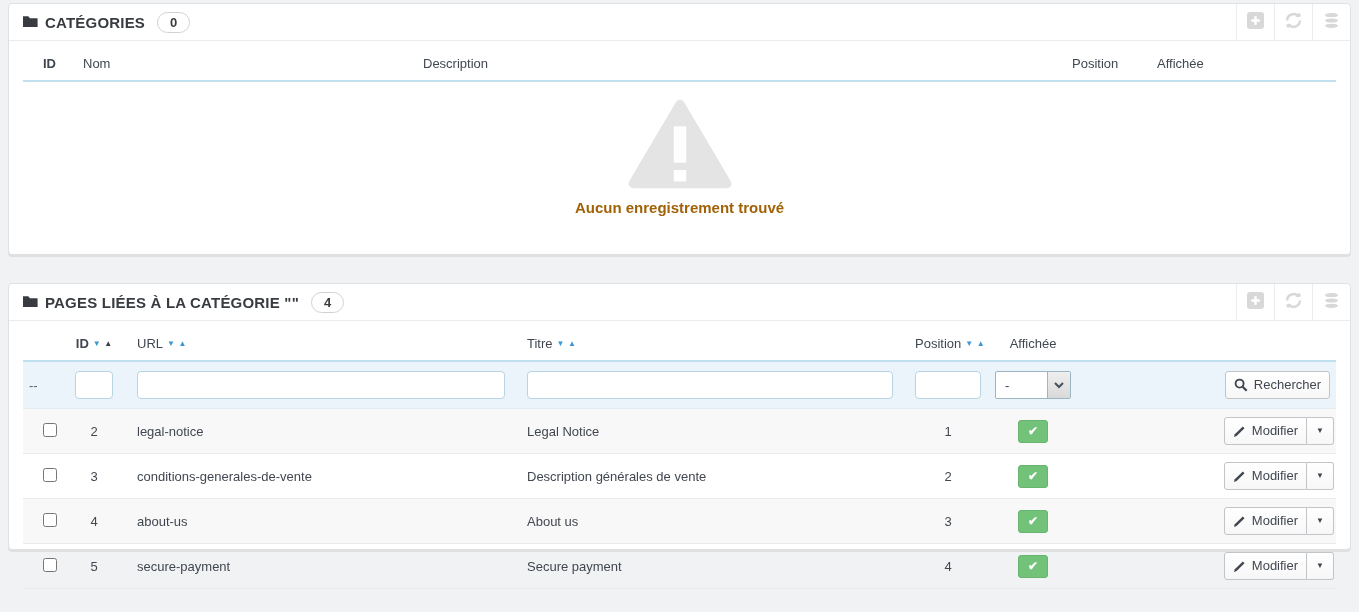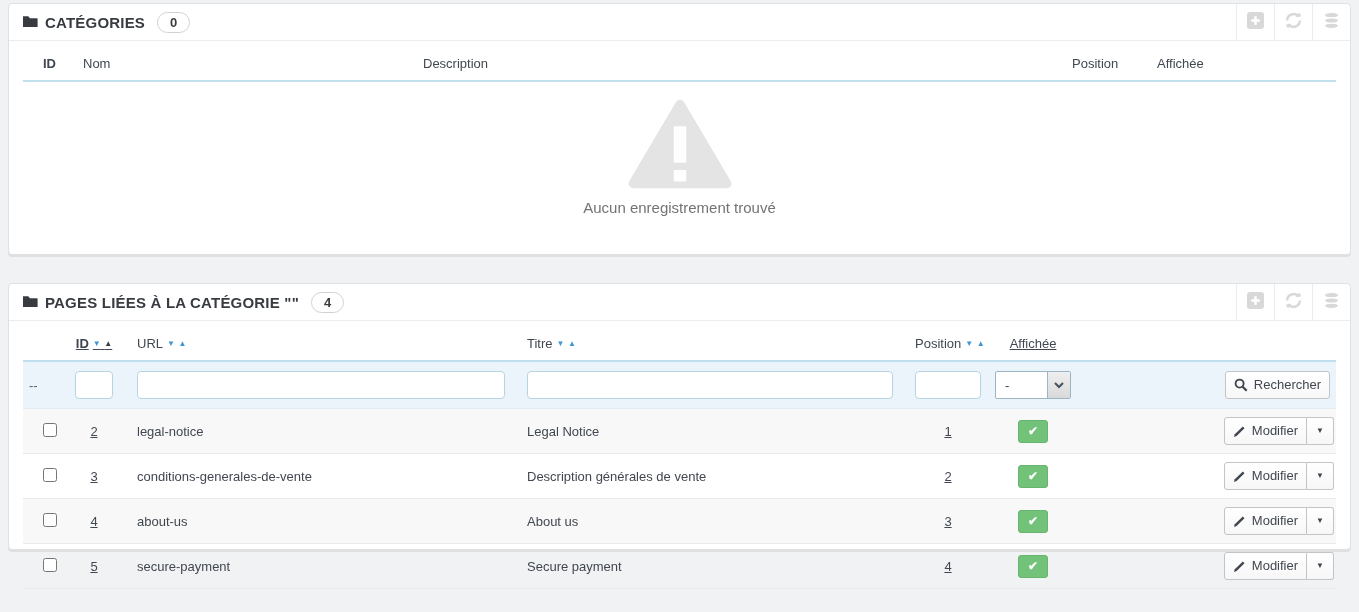--- a/index.html
+++ b/index.html
@@ -60,24 +60,24 @@
   td { padding:8px 6px; color:#414750; font-size:13px; white-space:nowrap; overflow:hidden; }
 
   .sort-icons { margin-left:4px; }
   .sort-caret { font-size:8px; vertical-align:2px; cursor:pointer; }
   .sort-caret.blue { color:#3c97d3; }
   .sort-caret.dark { color:#383c41; }
 
   
   #t-categories th { border-bottom:2px solid #c3e0ef; }
   .empty-state { text-align:center; padding-top:16px; }
-  .empty-msg { margin-top:6px; font-size:15px; font-weight:normal; color:#737373; }
+  .empty-msg { margin-top:6px; font-size:15px; font-weight:bold; color:#a16207; }
 
   
-  .col-center { text-align:center;text-decoration:underline; }
+  .col-center { text-align:center; }
   .col-right { text-align:right; }
   tr.filter-row td {
     background:#ebf4fa;
     padding:9px 6px;
     border-bottom:1px solid #e2edf4;
   }
   .dash-label { color:#5a6066; padding-left:12px; }
   .f-input {
     height:28px; border:1px solid #b8d4e2; border-radius:4px;
     background:#fff; padding:0 6px; font-size:13px; color:#414750;

